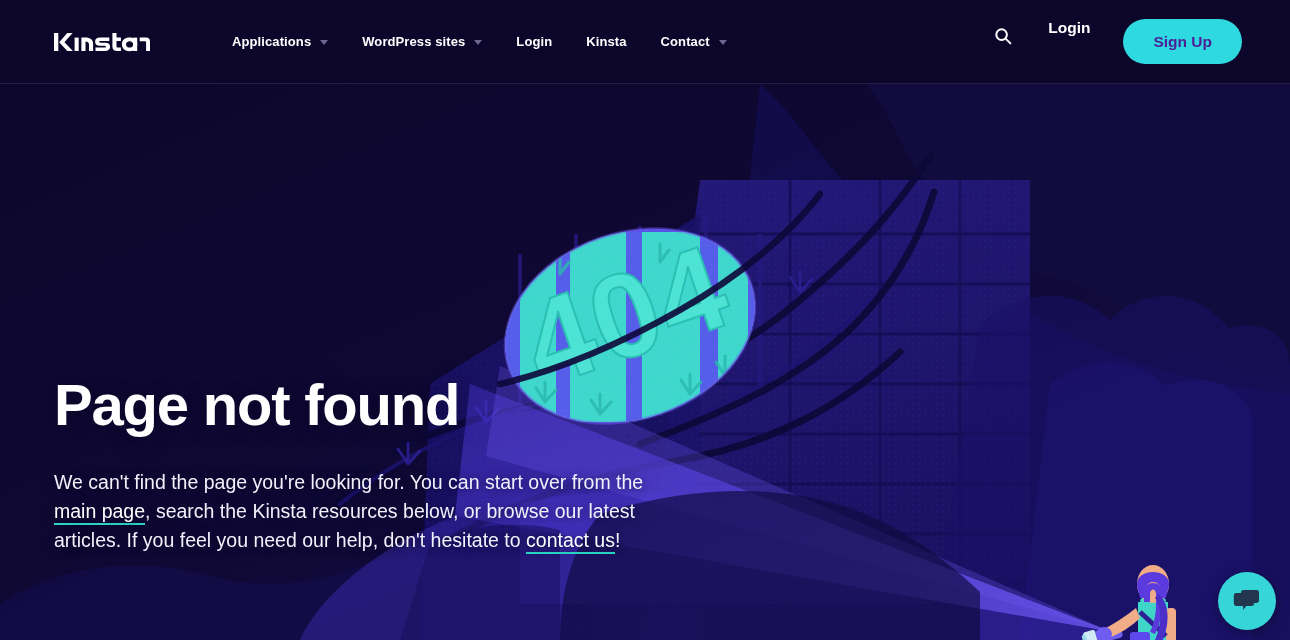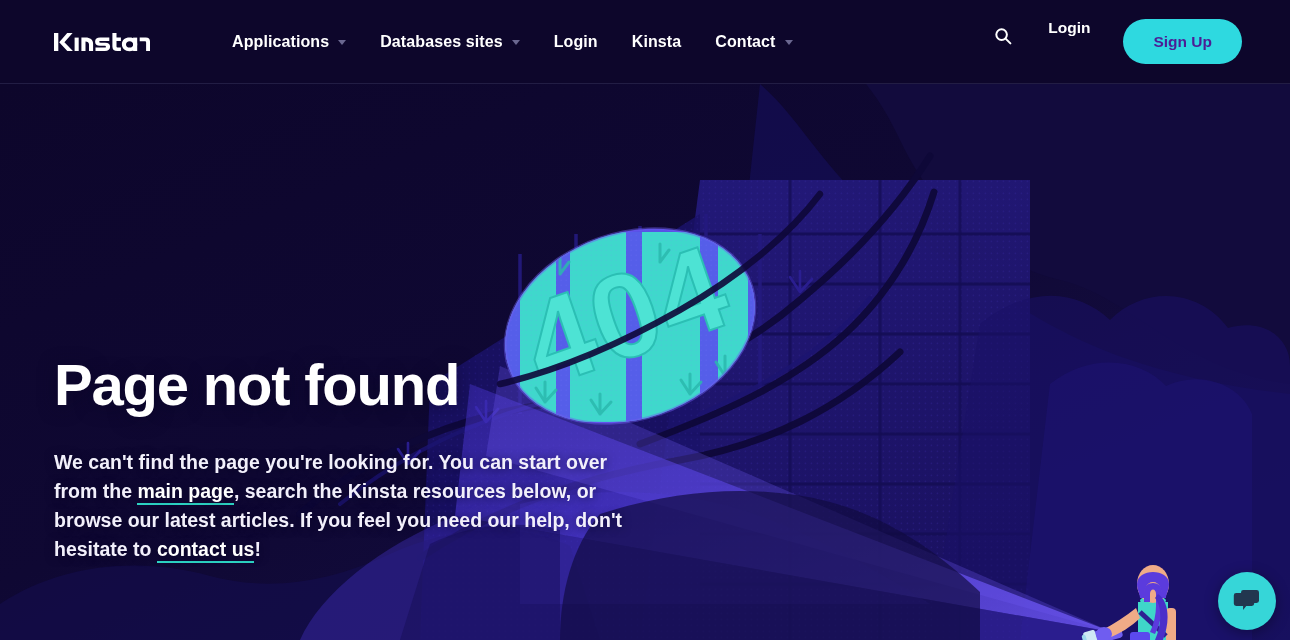--- a/index.html
+++ b/index.html
@@ -26,21 +26,21 @@
   }
   .logo {
     margin-left:54px; width:96px; height:22px; flex:none;
     display:flex; align-items:center;
   }
   .logo svg { display:block; }
 
   .nav { display:flex; align-items:center; margin-left:82px; gap:0; }
   .nav-item {
     display:flex; align-items:center; gap:9px;
-    color:#ffffff; font-size:16px; font-weight:700; letter-spacing:.1px;
+    color:#ffffff; font-size:13px; font-weight:700; letter-spacing:.1px;
     padding:10px 0; margin-right:34px; cursor:pointer; white-space:nowrap;
   }
   .nav-item:last-child { margin-right:0; }
   .caret {
     width:0;height:0;flex:none;
     border-left:4.5px solid transparent;
     border-right:4.5px solid transparent;
     border-top:5px solid #6a6790;
     margin-top:2px;
   }
@@ -57,28 +57,28 @@
   .signup-btn {
     background:#2ed9e0; color:#4c1d95;
     font-size:15.5px; font-weight:700;
     border-radius:28px; padding:0 30px; height:45px;
     display:flex; align-items:center; justify-content:center;
     cursor:pointer; border:none; white-space:nowrap;
     font-family:"Liberation Sans", sans-serif;
   }
 
   
-  .hero-copy { position:absolute; left:54px; top:356px; z-index:20; width:600px; }
+  .hero-copy { position:absolute; left:54px; top:376px; z-index:20; width:600px; }
   .hero-title {
     color:#fff; font-size:58px; font-weight:700; letter-spacing:-1.2px;
     line-height:1.0; margin:0 0 34px 0;
     text-shadow:0 2px 18px rgba(10,5,35,.55);
   }
   .hero-text {
-    color:#f2f0fb; font-size:19.5px; line-height:29px; font-weight:700;
+    color:#f2f0fb; font-size:19.5px; line-height:29px; font-weight:400;
     text-shadow:0 1px 10px rgba(10,5,35,.6);
   }
   .hero-link {
     color:#ffffff; text-decoration:none;
     border-bottom:2.5px solid #2ed9c8;
     padding-bottom:1px; cursor:pointer;
   }
 
   
   .chat-widget {
@@ -309,21 +309,21 @@
         </g>
       </svg>
     </div>
 
     <nav class="nav">
       <div class="nav-item">
         <span>Applications</span>
         <span class="caret"></span>
       </div>
       <div class="nav-item">
-        <span>Databases sites</span>
+        <span>WordPress sites</span>
         <span class="caret"></span>
       </div>
       <div class="nav-item">
         <span>Login</span>
       </div>
       <div class="nav-item">
         <span>Kinsta</span>
       </div>
       <div class="nav-item">
         <span>Contact</span>

